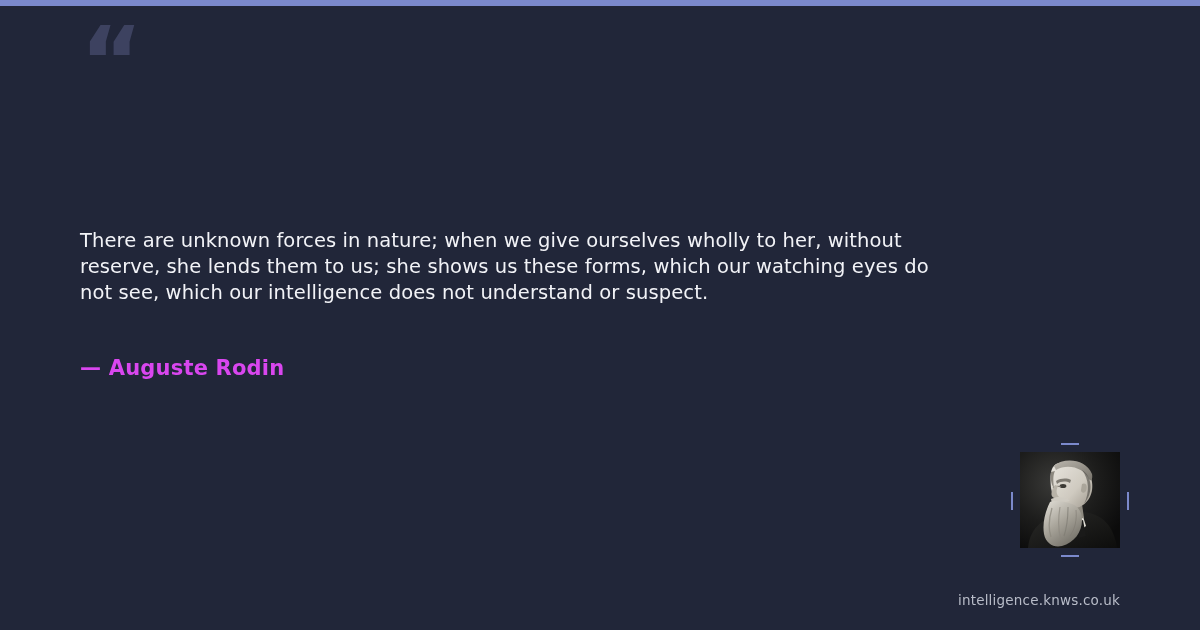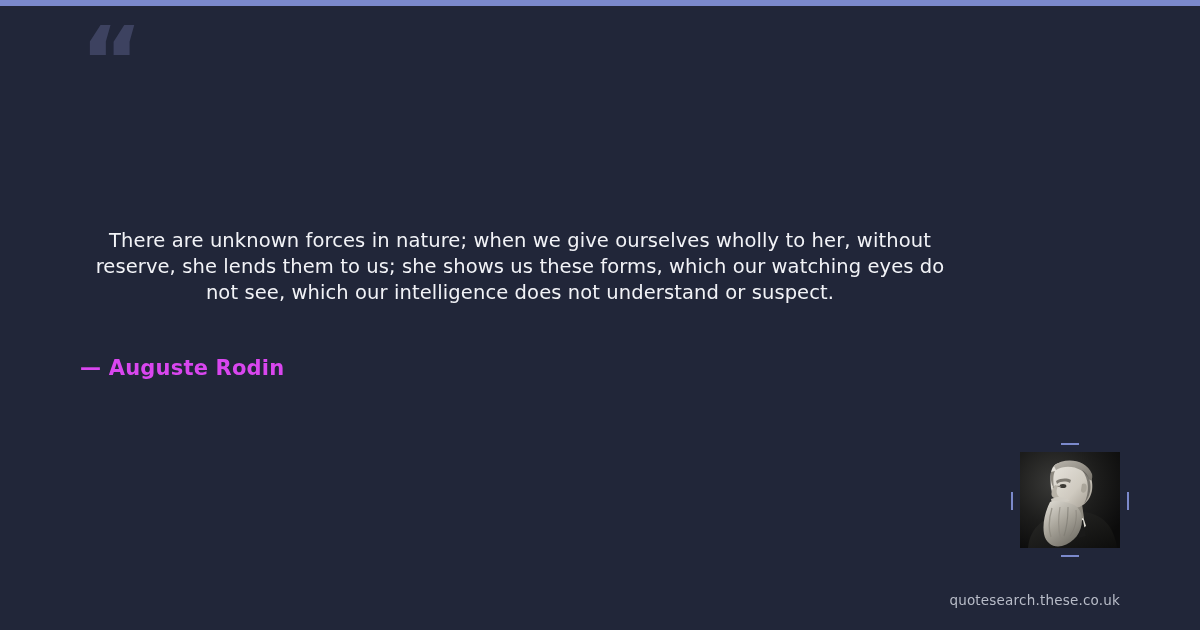--- a/index.html
+++ b/index.html
@@ -45,21 +45,20 @@
     letter-spacing: -2px;
     user-select: none;
   }
 
   
   .quote-body {
     position: absolute;
     left: 80px;
     top: 228px;
     width: 880px;
-    text-align: center;
   }
   .quote-text {
     margin: 0;
     font-size: 19.5px;
     line-height: 25.8px;
     color: #f2f3f7;
     font-weight: 400;
     letter-spacing: 0.1px;
   }
 
@@ -195,15 +194,15 @@
 
         <path d="M62 32 C66 30 68 34 66 39 C64 42 61 41 61 38 Z" fill="#aaa59a"></path>
 
         <path d="M62 18 C72 24 74 40 64 52 C70 40 69 27 62 18 Z" fill="#4a4843" opacity="0.6"></path>
 
         <rect x="0" y="0" width="100" height="96" fill="none"></rect>
       </svg>
     </div>
   </div>
 
-  <div class="site-url">quotesearch.these.co.uk</div>
+  <div class="site-url">intelligence.knws.co.uk</div>
 
 </div>
 
 </body></html>

